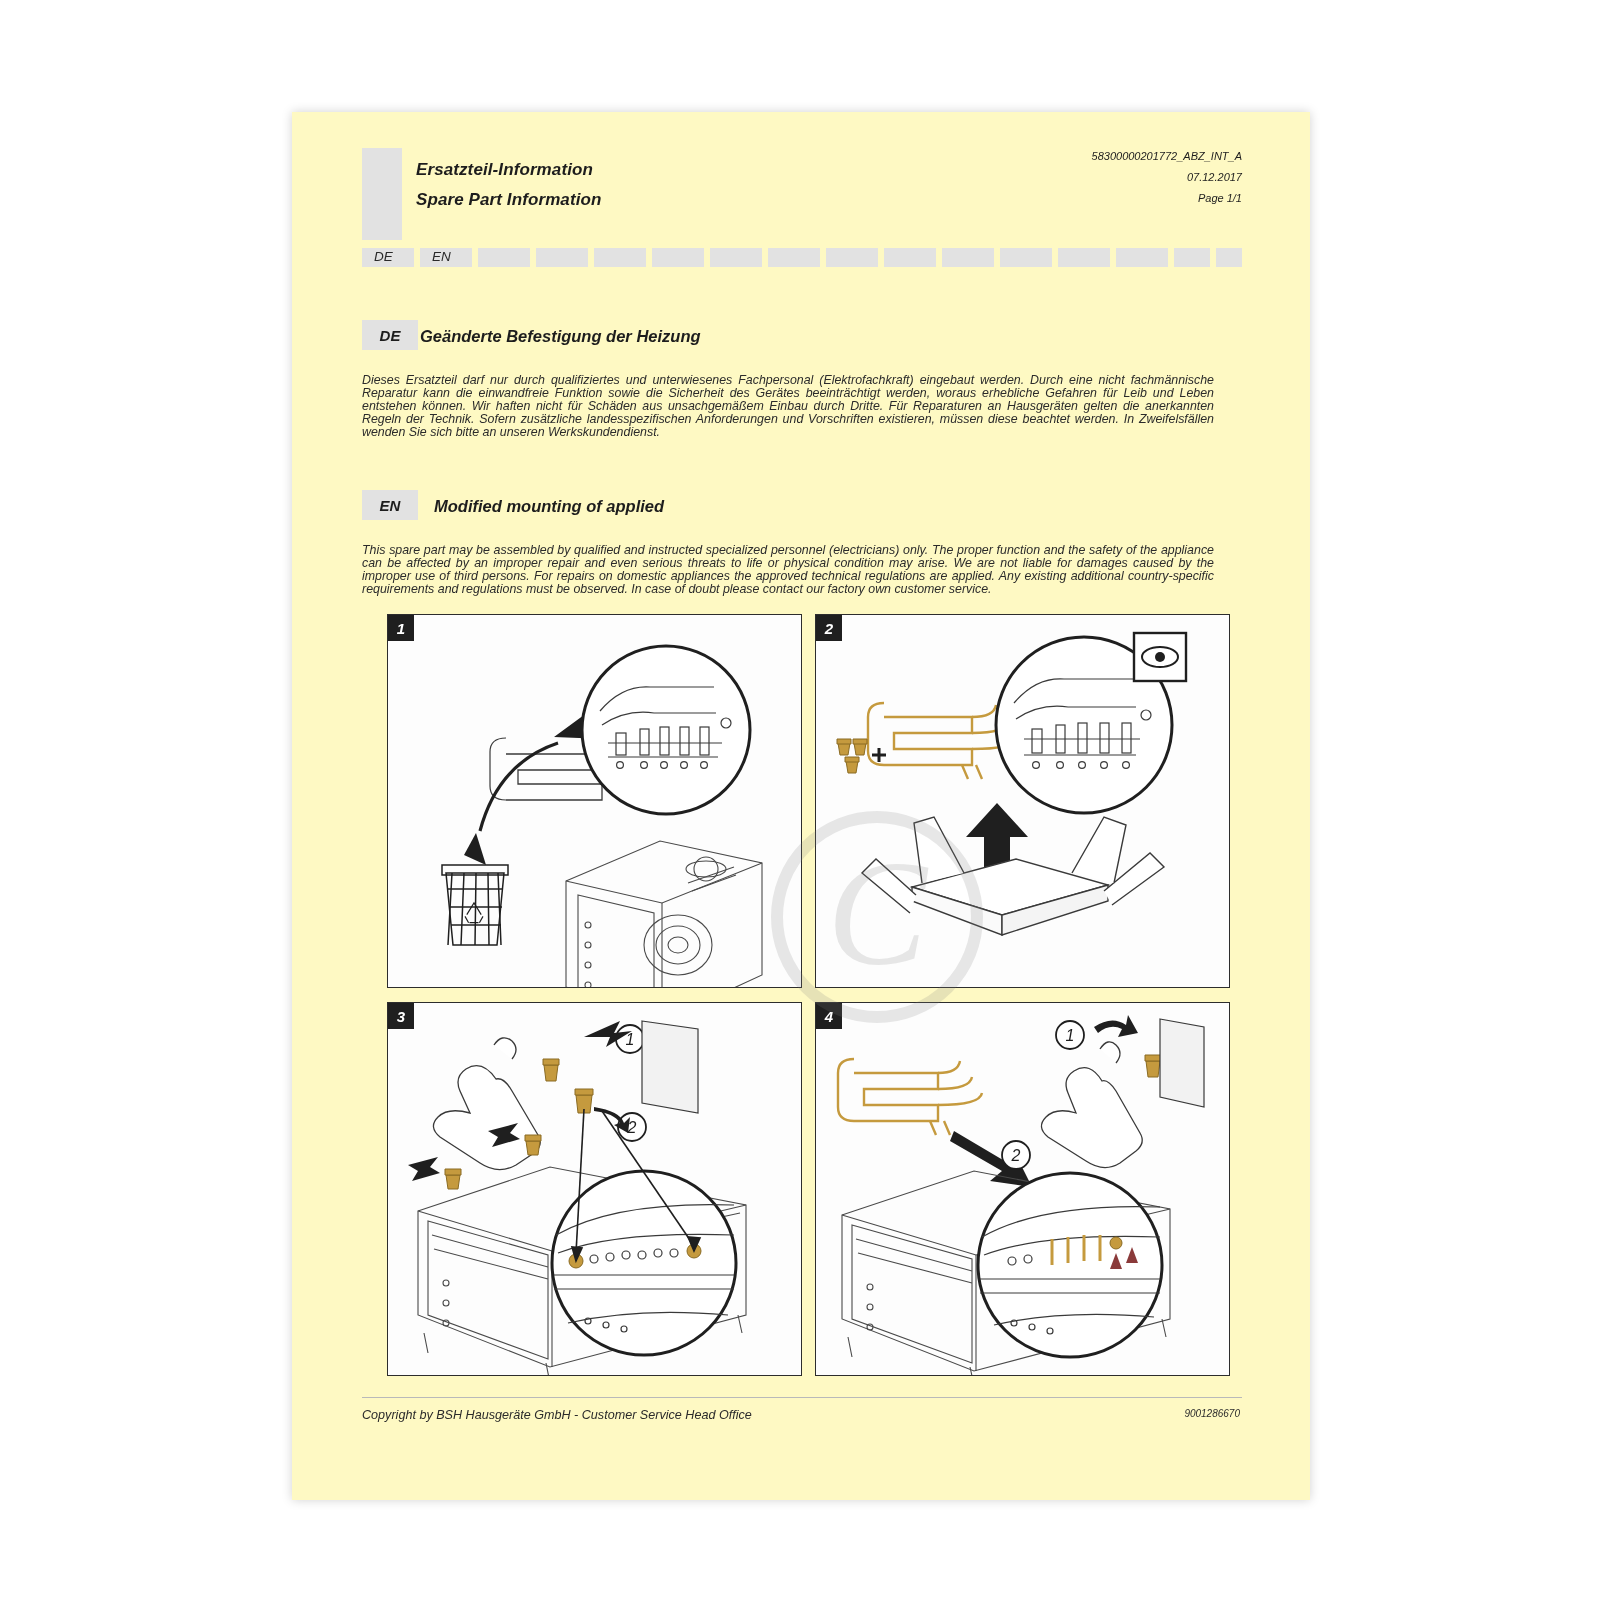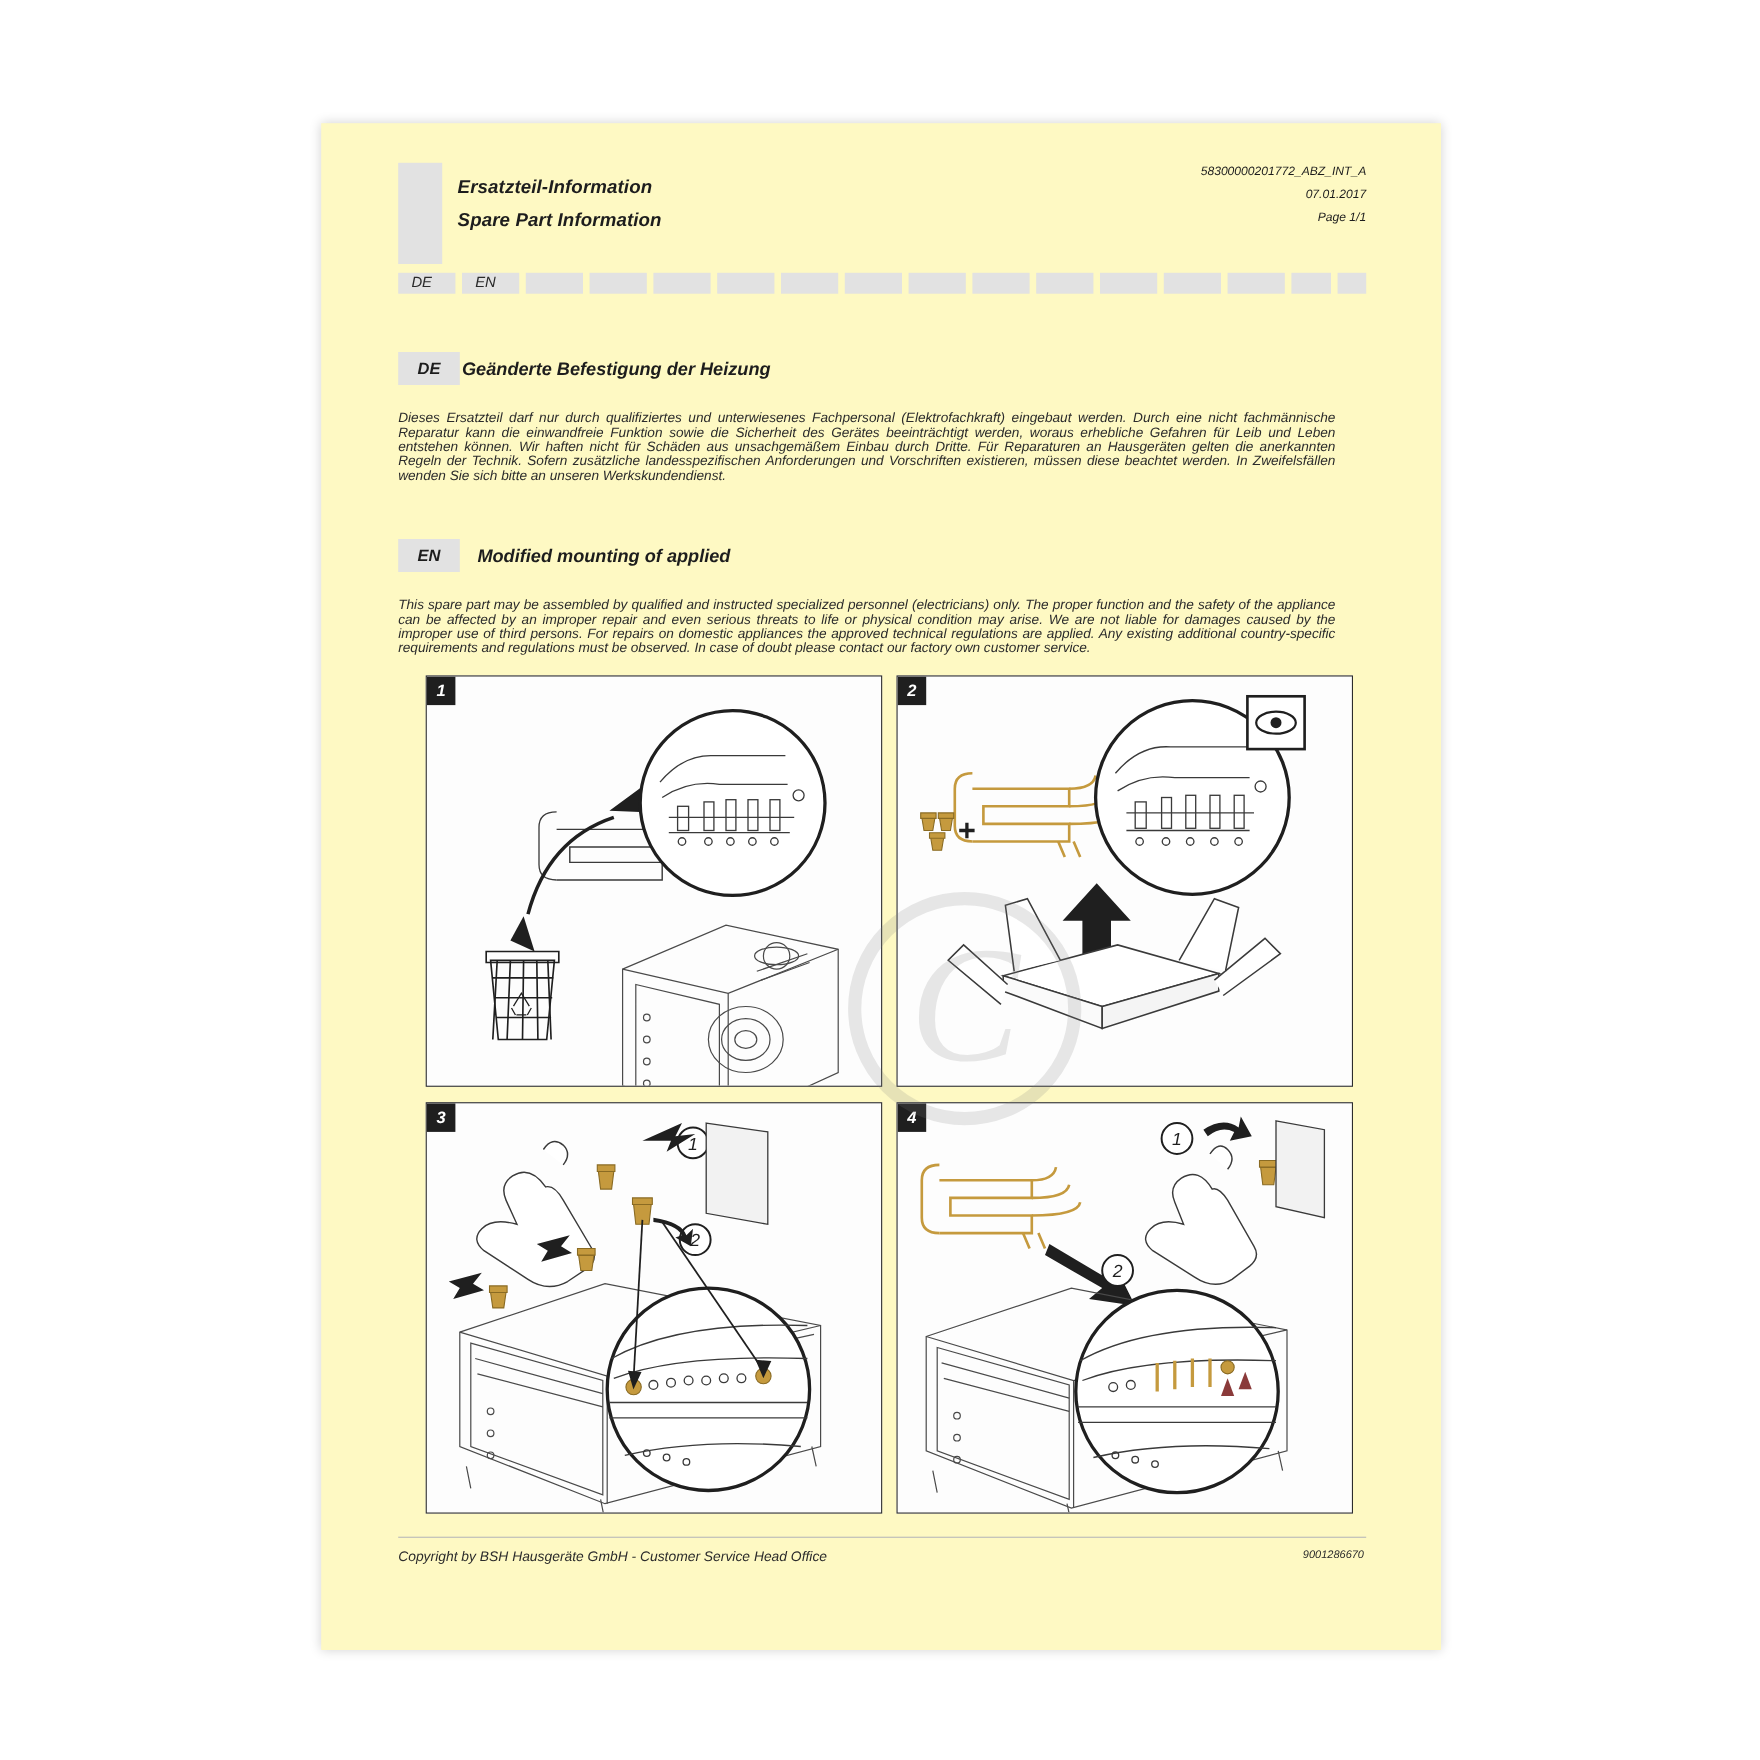--- a/index.html
+++ b/index.html
@@ -178,21 +178,21 @@
 
 <div id="page">
   <div class="sheet">
 
     <div class="header">
       <div class="hdr-grey-block"></div>
       <div class="hdr-title1">Ersatzteil-Information</div>
       <div class="hdr-title2">Spare Part Information</div>
       <div class="hdr-right">
         <div>58300000201772_ABZ_INT_A</div>
-        <div>07.01.2017</div>
+        <div>07.12.2017</div>
         <div>Page 1/1</div>
       </div>
 
       <div class="lang-bar">
 
         <div class="lang-cell" style="left:0px;width:52px;"></div>
         <div class="lang-label" style="left:12px;">DE</div>
 
         <div class="lang-cell" style="left:58px;width:52px;"></div>
         <div class="lang-label" style="left:70px;">EN</div>

